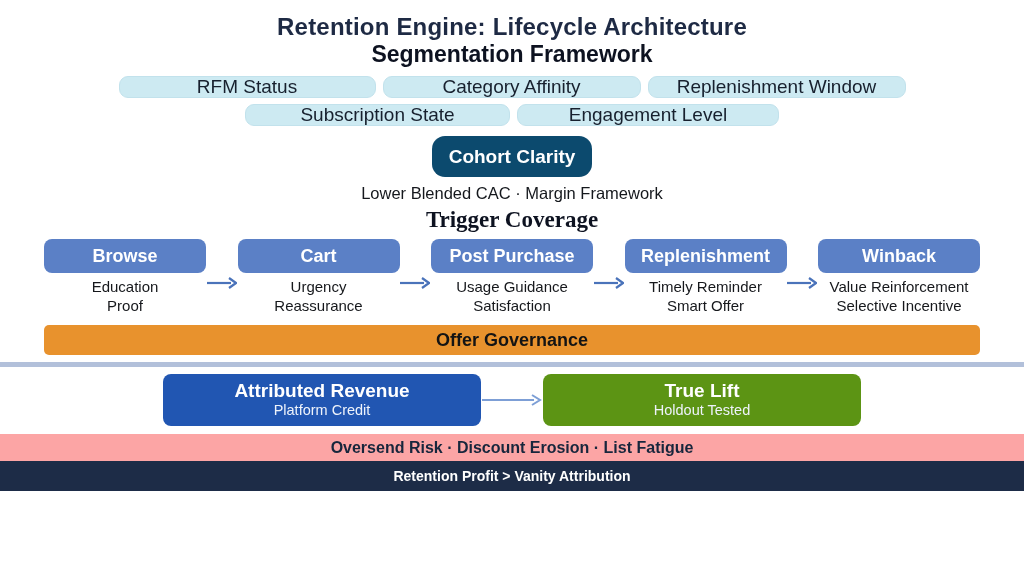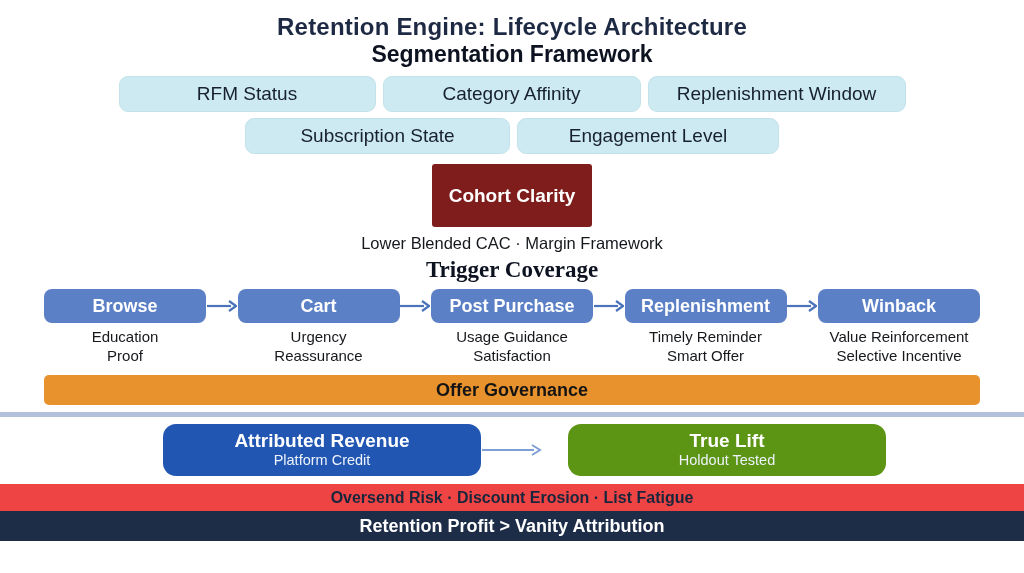--- a/index.html
+++ b/index.html
@@ -5,60 +5,60 @@
   html,body{margin:0;padding:0;background:#ffffff;}
   body{width:1024px;height:573px;overflow:hidden;font-family:"Liberation Sans",sans-serif;}
   .slide{width:1024px;height:573px;display:flex;flex-direction:column;align-items:center;}
 
   .main-title{margin-top:13px;font-size:24px;font-weight:800;color:#1e2a44;letter-spacing:.2px;}
   .section-heading{font-size:23px;font-weight:800;color:#0d1220;}
 
   .seg-heading{}
   .pill-row{display:flex;gap:7px;margin-top:8px;}
   .pill-row2{margin-top:6px;border-radius:9px;}
-  .pill{background:#cdeaf2;border:1px solid #c2e2ec;border-radius:9px;height:36px;
+  .pill{background:#cdeaf2;border:1px solid #c2e2ec;border-radius:9px;height:22px;
         display:flex;align-items:center;justify-content:center;
         font-size:19px;color:#17202e;box-sizing:border-box;}
   .pill-w1{width:257px;} .pill-w2{width:258px;} .pill-w3{width:258px;}
   .pill-w4{width:265px;} .pill-w5{width:262px;}
 
-  .cohort-badge{margin-top:10px;background:#7f1d1d;border-radius:3px;padding:19px 17px;height:25px;
+  .cohort-badge{margin-top:10px;background:#0c4a6e;border-radius:13px;padding:8px 17px;height:25px;
         display:flex;align-items:center;font-size:19px;font-weight:800;color:#ffffff;}
   .seg-caption{margin-top:7px;font-size:16.5px;color:#15181d;}
 
   .trigger-heading{margin-top:4px;font-family:Liberation Serif, serif;}
-  .stage-row{width:100%;box-sizing:border-box;padding:0 44px;display:flex;margin-top:6px;}
+  .stage-row{width:100%;box-sizing:border-box;padding:0 44px;display:flex;margin-top:6px;align-items:center;}
   .stage-col{width:162px;display:flex;flex-direction:column;align-items:center;}
   .stage-box{width:100%;height:34px;background:#5b80c6;border-radius:8px;
         display:flex;align-items:center;justify-content:center;
         font-size:18px;font-weight:800;color:#ffffff;}
   .stage-notes{margin-top:4px;font-size:15px;color:#16181c;text-align:center;line-height:1.27;}
   .stage-arrow{flex:1;display:flex;justify-content:center;align-items:flex-start;padding-top:11px;}
 
   .governance-bar{margin-top:10px;width:936px;height:30px;background:#e8922d;border-radius:5px;
         display:flex;align-items:center;justify-content:center;
         font-size:18px;font-weight:800;color:#141414;}
   .divider{margin-top:7px;width:100%;height:5px;background:#b2c0da;}
 
   .inc-heading{margin-top:5px;}
   .inc-row{margin-top:7px;display:flex;align-items:center;}
-  .inc-box{width:318px;height:52px;border-radius:13px;display:flex;flex-direction:column;
-        align-items:center;justify-content:center;color:#ffffff;margin-left:25px;}
+  .inc-box{width:318px;height:52px;border-radius:8px;display:flex;flex-direction:column;
+        align-items:center;justify-content:center;color:#ffffff;}
   .inc-box-blue{background:#2156b2;}
   .inc-box-green{background:#5c9414;}
   .inc-box-title{font-size:19px;font-weight:800;line-height:1.15;}
   .inc-box-sub{font-size:14.5px;color:#eef3fb;line-height:1.2;}
   .inc-arrow{display:flex;align-items:center;justify-content:center;width:62px;}
 
-  .risk-band{margin-top:8px;width:100%;height:27px;background:#ef4444;
+  .risk-band{margin-top:8px;width:100%;height:27px;background:#fca5a5;
         display:flex;align-items:center;justify-content:center;
         font-size:16px;font-weight:600;color:#17263c;}
   .principle-band{width:100%;height:30px;background:#1d2c47;
         display:flex;align-items:center;justify-content:center;
-        font-size:18px;font-weight:800;color:#ffffff;}
+        font-size:14px;font-weight:800;color:#ffffff;}
 </style>
 </head>
 <body>
 
 <div class="slide">
 
   <div class="main-title">Retention Engine: Lifecycle Architecture</div>
 
   <div class="section-heading seg-heading">Segmentation Framework</div>
 

